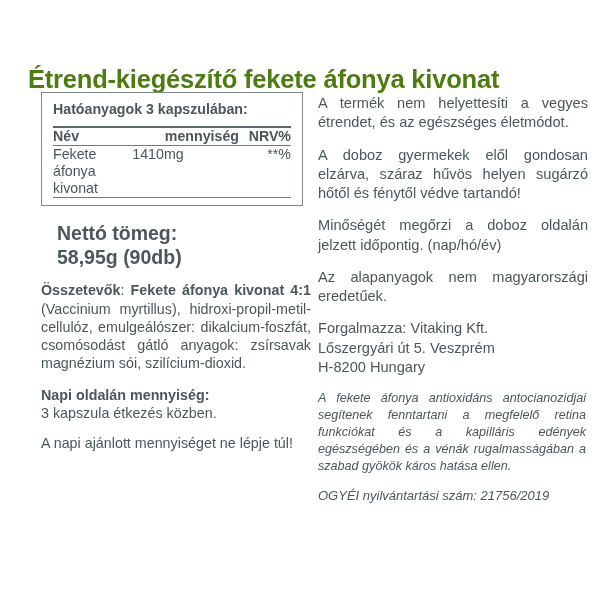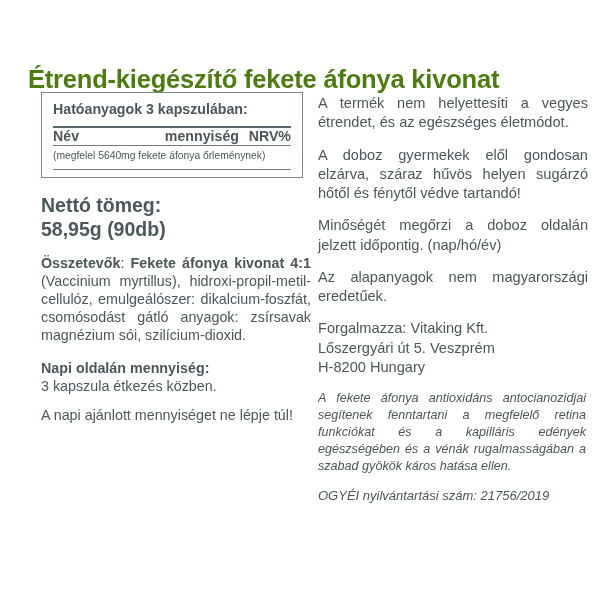--- a/index.html
+++ b/index.html
@@ -108,20 +108,21 @@
     line-height: 1.38;
     padding: 6px 0 1px 0;
   }
 
   
   .net-weight {
     margin-top: 16px;
     font-size: 19.5px;
     font-weight: bold;
     line-height: 1.22;
+    margin-left: 16px;
   }
 
   
   .ingredients {
     margin-top: 12px;
     width: 270px;
     font-size: 14.3px;
     line-height: 1.27;
     text-align: justify;
     text-justify: inter-word;
@@ -197,22 +198,30 @@
           <tr class="th-row">
             <th class="th-name">Név</th>
             <th class="th-amt">mennyiség</th>
             <th class="th-nrv">NRV%</th>
           </tr>
         </thead>
       </table>
 
       <div class="rule-thin"></div>
 
-
-      <div class="equiv">(megfelel 5640mg  fekete áfonya őrleménynek)</div>
+      <table class="nutri">
+        <tbody>
+          <tr class="row-cells">
+            <td class="td-name">Fekete áfonya kivonat</td>
+            <td class="td-amt">1410mg</td>
+            <td class="td-nrv">**%</td>
+          </tr>
+        </tbody>
+      </table>
+
 
       <div class="rule-thin"></div>
 
 
     </div>
 
     <div class="net-weight">
       <div>Nettó tömeg:</div>
       <div>58,95g (90db)</div>
     </div>

